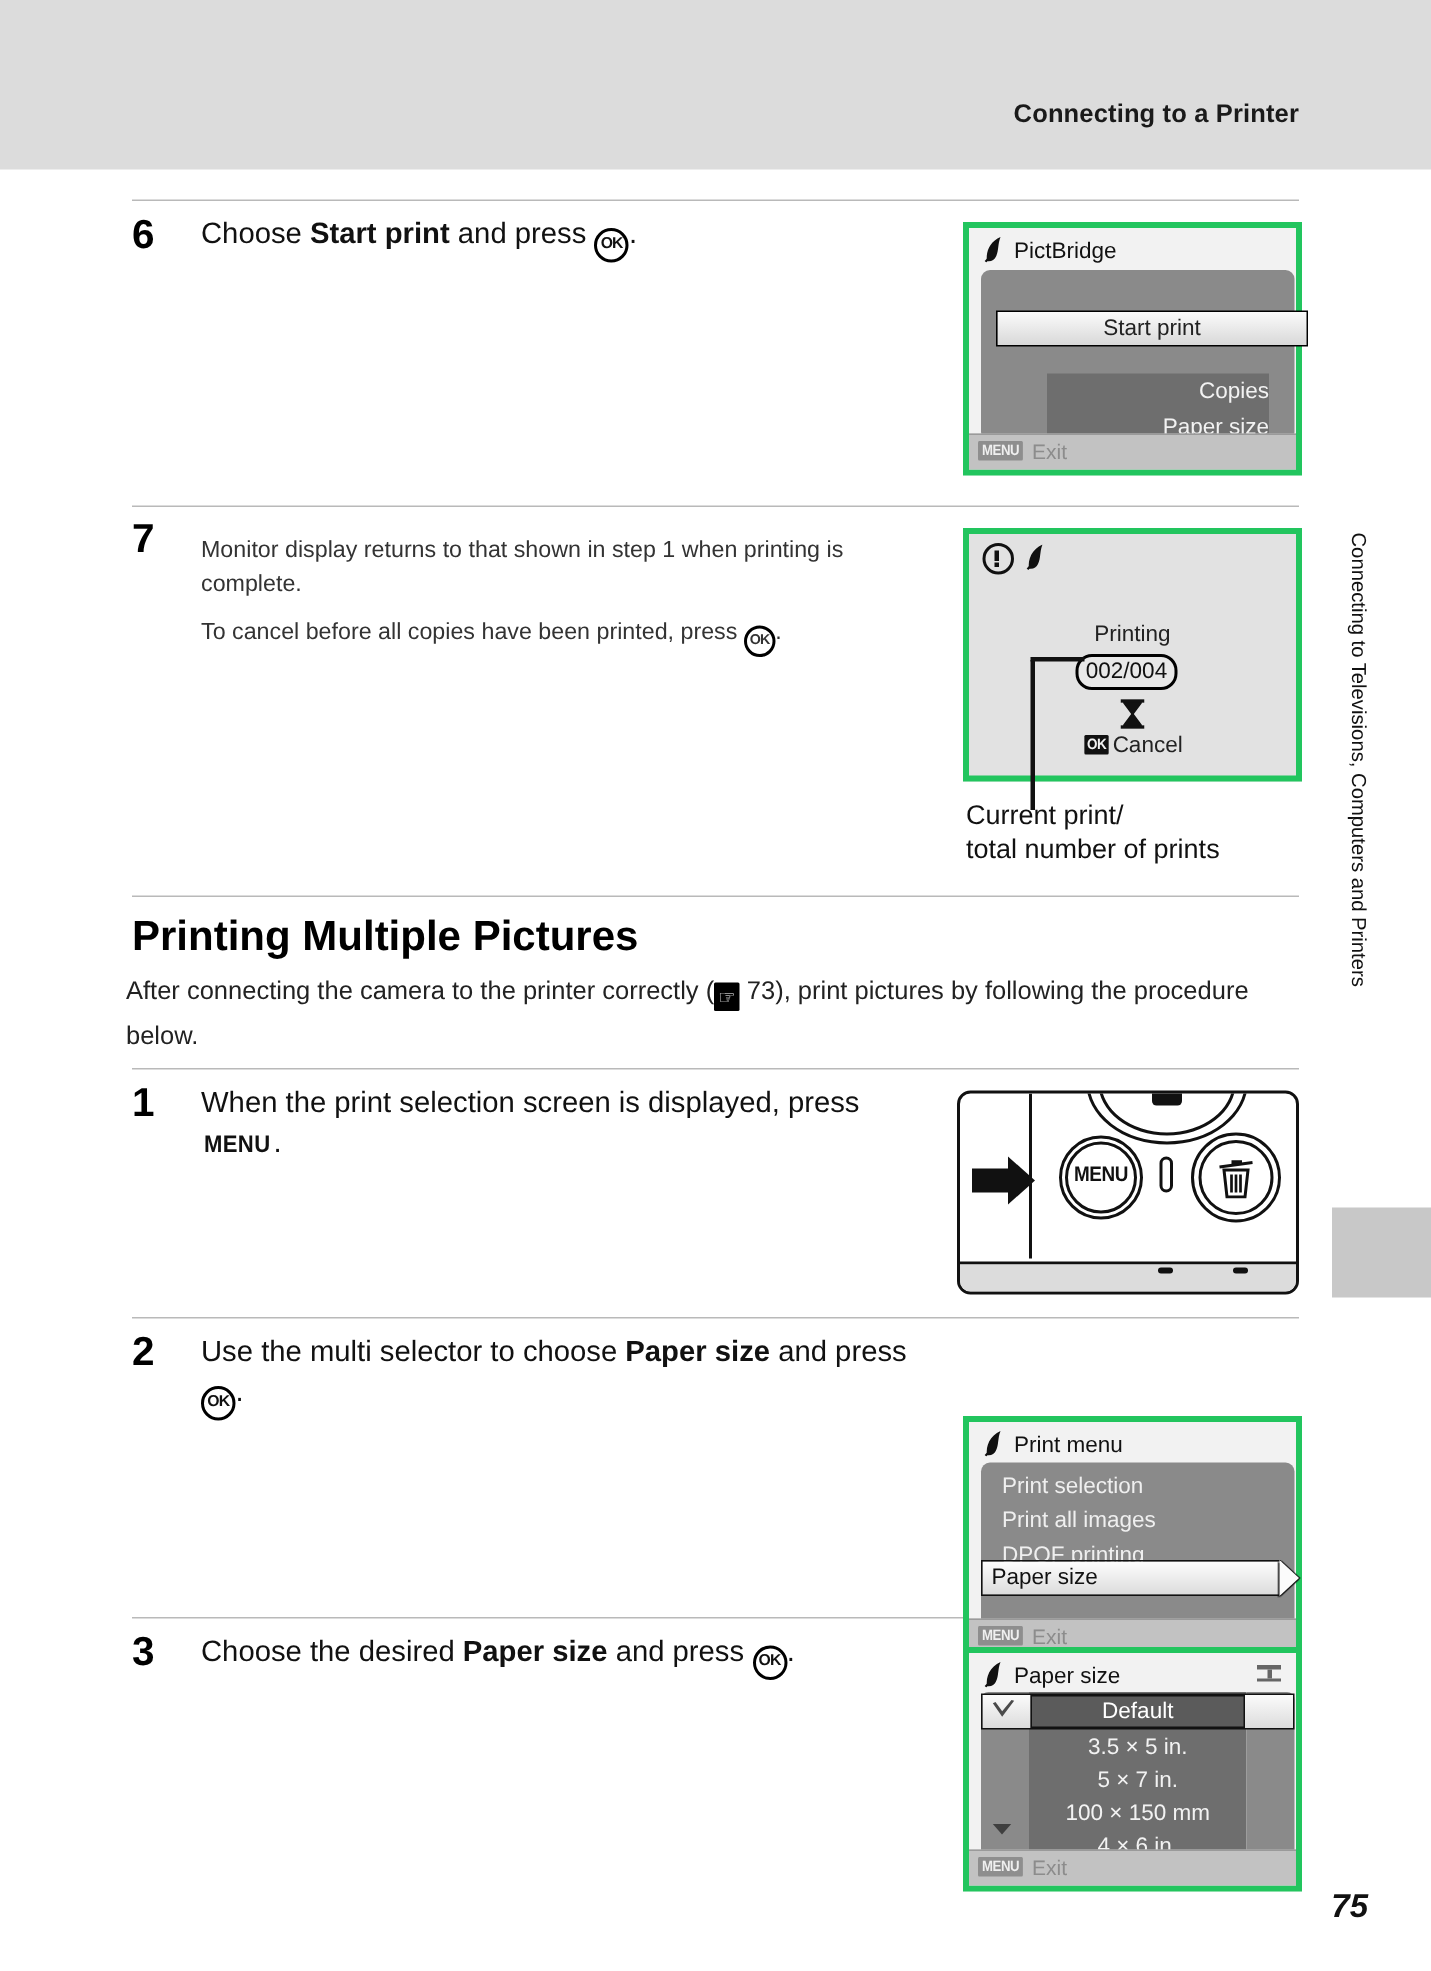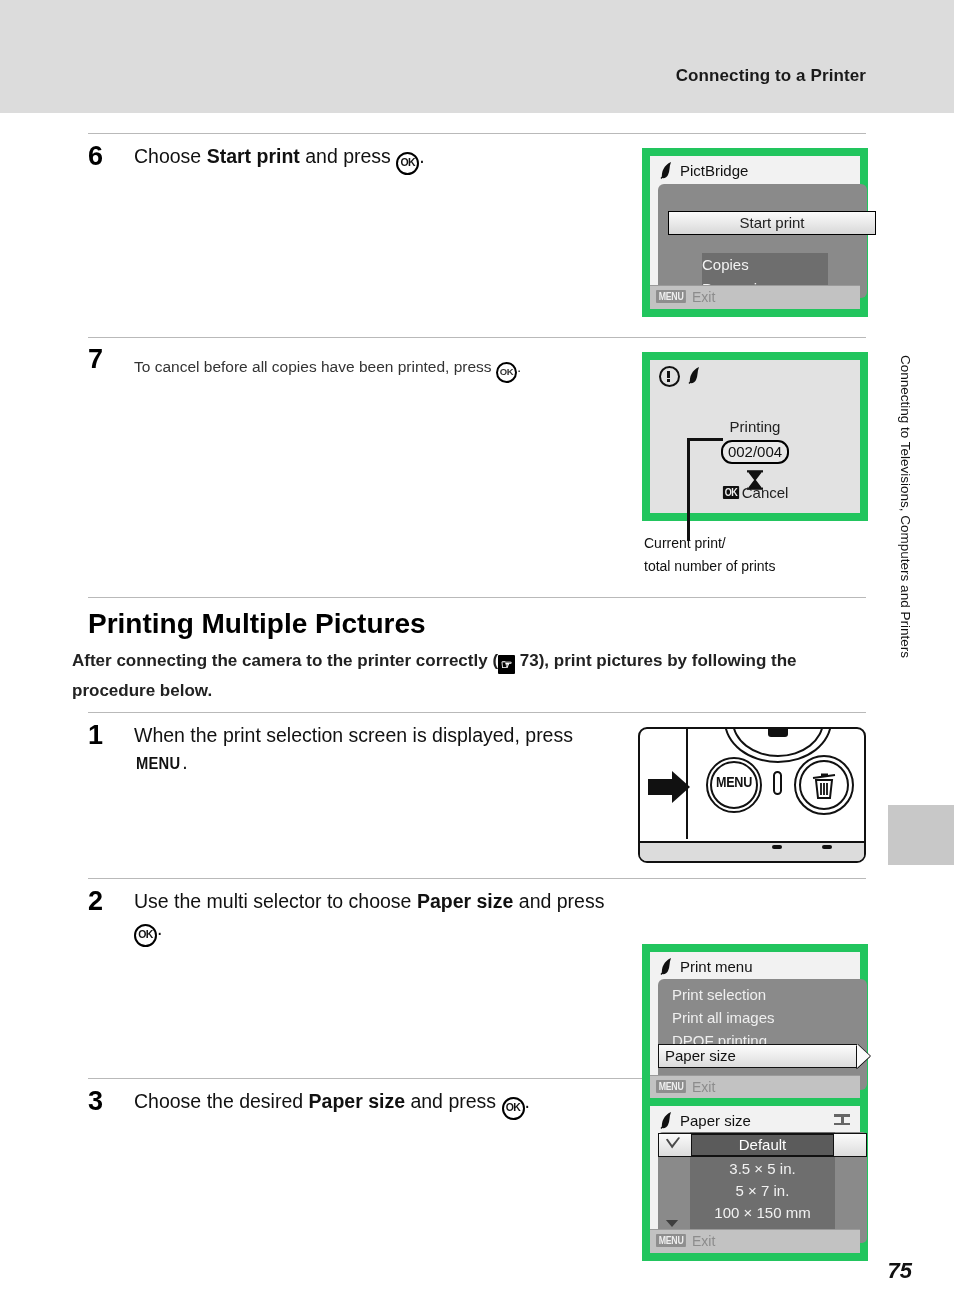--- a/index.html
+++ b/index.html
@@ -59,22 +59,22 @@
   .step-title b{font-weight:bold;}
   .step-sub{
     font-size:15.5px;line-height:23px;color:#333;margin-top:9px;
   }
   .step-sub b{font-weight:bold;color:#111;}
   .sec-head{
     position:absolute;left:88px;
     font-size:28px;font-weight:bold;color:#000;
   }
   .sec-para{
-    position:absolute;left:72px;width:760px;
-    font-size:17px;line-height:30px;color:#222;font-weight:bold;
+    position:absolute;left:84px;width:760px;
+    font-size:17px;line-height:30px;color:#222;
   }
   
   .ok-icon{
     display:inline-block;vertical-align:-3px;
     width:19px;height:19px;border:2px solid #000;border-radius:50%;
     font-size:10.5px;font-weight:bold;line-height:17px;text-align:center;
     letter-spacing:-0.6px;font-family:"Liberation Sans",sans-serif;
   }
   .menu-word{
     font-family:"Liberation Sans",sans-serif;
@@ -83,21 +83,21 @@
   }
   .ref-icon{
     display:inline-block;vertical-align:-3px;
     width:17px;height:19px;background:#000;color:#fff;
     font-size:13px;line-height:19px;text-align:center;
     border-radius:1px;
   }
   
   .lcd{
     position:absolute;
-    border:8px solid #22c55e;
+    border:4px solid #22c55e;
     background:#f2f2f2;
     box-sizing:border-box;
   }
   .lcd-title{
     position:absolute;left:10px;top:6px;
     font-size:15px;color:#111;white-space:nowrap;
   }
   .pb-icon{
     display:inline-block;width:15px;height:17px;vertical-align:-3px;
     margin-right:5px;
@@ -124,23 +124,23 @@
     position:absolute;left:8px;top:28px;width:209px;height:114px;
     background:#8a8a8a;border-radius:6px;
   }
   .pb-startprint{
     position:absolute;left:10px;top:27px;width:208px;height:24px;
     background:linear-gradient(#fbfbfb,#d8d8d8);
     border:1.5px solid #000;box-sizing:border-box;
     font-size:15px;line-height:21px;text-align:center;color:#222;
   }
   .pb-options{
-    position:absolute;left:44px;top:69px;width:126px;height:49px;
+    position:absolute;left:44px;top:69px;width:148px;height:49px;
     background:#6e6e6e;color:#f2f2f2;
-    font-size:15px;line-height:24px;text-align:left;
+    font-size:15px;line-height:24px;text-align:right;
   }
   
   #lcd-printing{left:642px;top:352px;width:226px;height:169px;background:#e2e2e2;}
   .pr-topicons{position:absolute;left:9px;top:6px;}
   .warn-icon{
     display:inline-block;width:17px;height:17px;border:2px solid #111;
     border-radius:50%;vertical-align:middle;position:relative;
   }
   .warn-icon:after{
     content:"";position:absolute;left:6px;top:2.5px;width:2.5px;height:7px;
@@ -172,21 +172,21 @@
     display:inline-block;background:#111;color:#f2f2f2;
     font-size:10px;font-weight:bold;letter-spacing:-0.4px;
     padding:1px 2px;border-radius:1px;vertical-align:2px;margin-right:2px;
     transform:scaleX(.9);
   }
   
   .callout-v{position:absolute;left:687px;top:440px;width:3px;height:100px;background:#111;}
   .callout-h{position:absolute;left:687px;top:438px;width:36px;height:3px;background:#111;}
   .callout-text{
     position:absolute;left:644px;top:532px;
-    font-size:14px;line-height:23px;color:#111;
+    font-size:18px;line-height:23px;color:#111;
   }
   
   #camera-illo{
     position:absolute;left:638px;top:727px;width:228px;height:136px;
     border:2.5px solid #111;border-radius:9px;background:#fff;
     box-sizing:border-box;overflow:hidden;
   }
   .cam-seam{position:absolute;left:46px;top:0;width:2px;height:110px;background:#111;}
   .cam-bottom-line{position:absolute;left:0;right:0;top:112px;height:2px;background:#111;}
   .cam-bottom{position:absolute;left:0;right:0;top:114px;bottom:0;background:#dcdcdc;}
@@ -311,20 +311,21 @@
 <div class="step" style="left:88px;top:143px;width:530px;">
   <div class="step-num">6</div>
   <div class="step-body">
     <div class="step-title"><span>Choose </span><b>Start print</b><span> and press </span><span class="ok-icon">OK</span><span>.</span></div>
   </div>
 </div>
 
 <div class="step" style="left:88px;top:346px;width:530px;">
   <div class="step-num">7</div>
   <div class="step-body">
+    <div class="step-sub">Monitor display returns to that shown in step 1 when printing is complete.</div>
     <div class="step-sub"><span>To cancel before all copies have been printed, press </span><span class="ok-icon" style="width:17px;height:17px;font-size:9.5px;line-height:15px;">OK</span><span>.</span></div>
   </div>
 </div>
 
 <div class="sec-head" style="top:608px;">Printing Multiple Pictures</div>
 <div class="sec-para" style="top:646px;"><span>After connecting the camera to the printer correctly (</span><span class="ref-icon">☞</span><span>&nbsp;</span><span>73</span><span>), print pictures by following the procedure below.</span></div>
 
 <div class="step" style="left:88px;top:722px;width:520px;">
   <div class="step-num">1</div>
   <div class="step-body">

